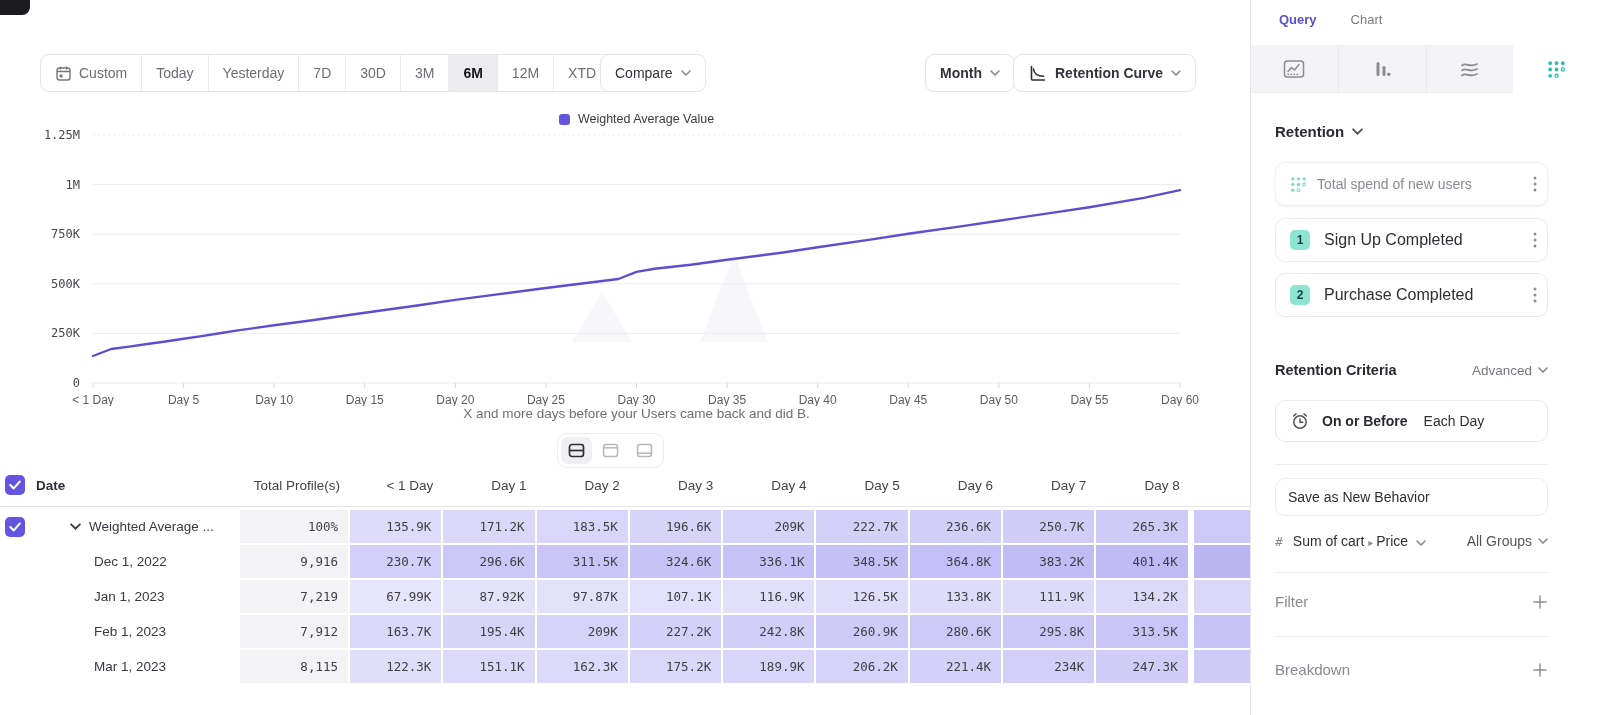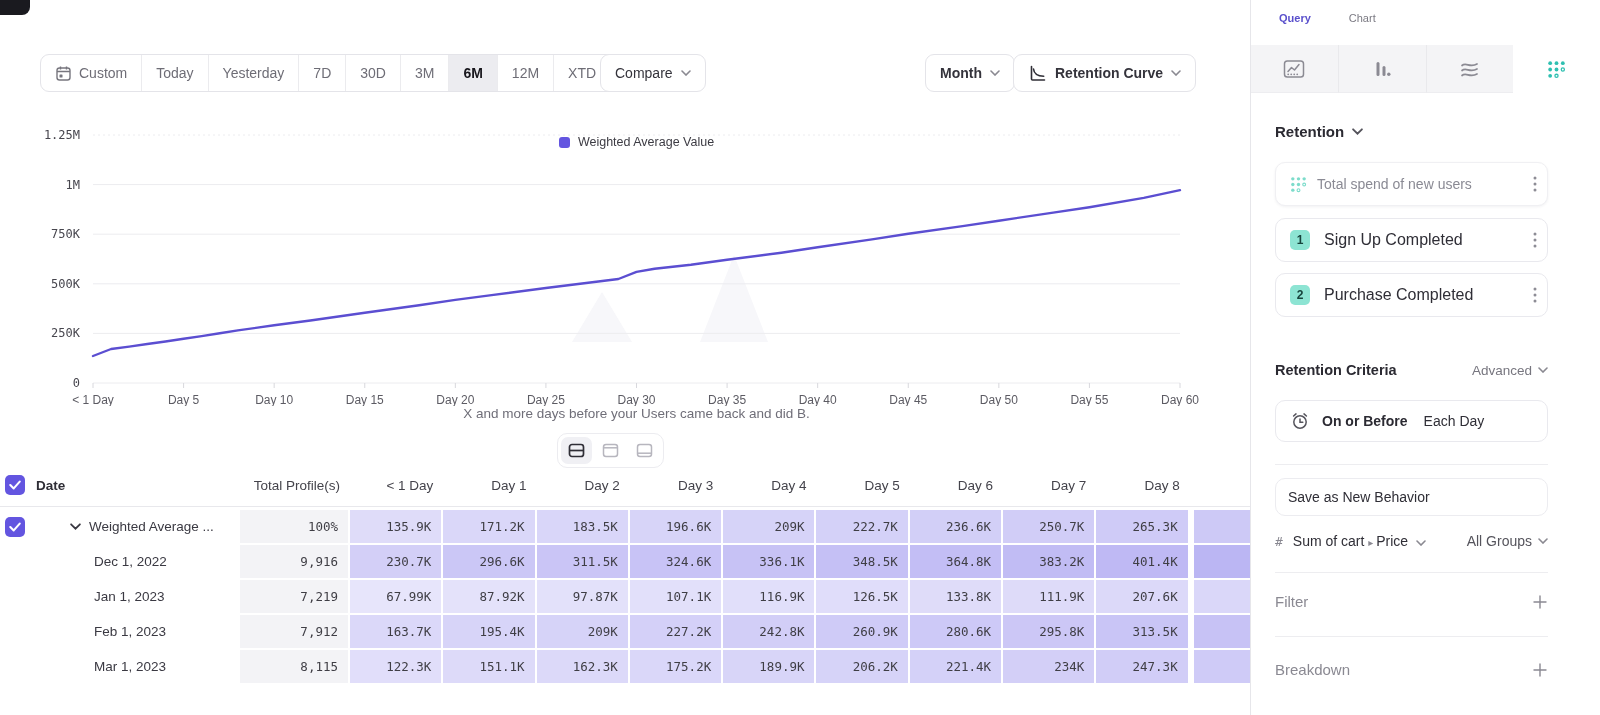--- a/index.html
+++ b/index.html
@@ -17,21 +17,21 @@
   .seg-item:last-child { border-right:none; }
   .seg-item.active { background:#ececf0; color:#17161c; font-weight:700; }
   .btn { position:absolute; top:54px; height:38px; border:1px solid #e4e4e9; border-radius:9px; background:#fff;
          display:flex; align-items:center; gap:8px; padding:0 14px; font-size:14px; color:#34333b; font-weight:500; white-space:nowrap; }
   .btn-compare { left:600px; }
   .btn-month  { left:925px; }
   .btn-charttype { left:1013px; }
 
   
   .legend { position:absolute; left:93px; top:112px; width:1087px; display:flex; justify-content:center; align-items:center; gap:8px;
-            font-size:12.5px; font-weight:500; color:#3c3b43;margin-top:23px; }
+            font-size:12.5px; font-weight:500; color:#3c3b43; }
   .swatch { width:11px; height:11px; border-radius:3px; background:#6355e0; display:inline-block; }
   .chart-svg { position:absolute; left:0; top:128px; width:1250px; height:278px; }
   .caption { position:absolute; left:93px; top:406px; width:1087px; text-align:center; font-size:13.5px; color:#6f6e78; }
 
   
   .toggles { position:absolute; left:557px; top:433px; display:flex; gap:3px; padding:3px;
              border:1px solid #ececf0; border-radius:10px; background:#fff; }
   .tog { width:31px; height:27px; border-radius:7px; display:flex; align-items:center; justify-content:center; }
   .tog.active { background:#f0f0f4; }
 
@@ -50,21 +50,21 @@
   .cell.sliver { margin-left:4px; }
   .checkbox { width:20px; height:20px; border-radius:5px; background:#6355e0; display:flex; align-items:center; justify-content:center; margin-left:5px; }
   .chk-col { display:flex; align-items:center; }
   .caret { margin-left:34px; display:flex; align-items:center; }
   .sub-indent { margin-left:58px; }
   .row1-label { margin-left:8px; }
 
   
   .panel { position:absolute; left:1250px; top:0; width:350px; height:715px; border-left:1px solid #e6e6ea; background:#fff; }
   .ptabs { display:flex; gap:34px; padding:12px 0 0 28px; height:45px; }
-  .ptab { font-size:11px; color:#7b7a83; display:flex; flex-direction:row; gap:4px; }
+  .ptab { font-size:13px; color:#7b7a83; display:flex; flex-direction:column; gap:20px; }
   .ptab.active { color:#5a50cc; font-weight:700; }
   .ptab .underline { height:3px; border-radius:2px; background:#5a50cc; width:100%; }
   .icon-tabs { display:flex; height:48px; }
   .itab { flex:1; display:flex; align-items:center; justify-content:center; background:#f4f4f6;
           border-right:1px solid #e9e9ec; border-bottom:1px solid #ededf0; }
   .itab.active { background:#fff; border-right:none; border-bottom:none; }
   .itab:nth-child(3){ border-right:none; }
   .pbody { padding:0 52px 0 24px; }
   .sec-head { margin-top:30px; display:flex; align-items:center; gap:8px; font-size:15px; font-weight:700; color:#2b2a32; }
   .card { border:1px solid #e9e9ee; border-radius:10px; background:#fff; display:flex; align-items:center; height:44px; padding:0 10px 0 14px; }
@@ -302,21 +302,21 @@
         </div>
         <div class="cell num total">7,219</div>
         <div class="cell num heat" style="background:rgba(97,84,228,0.152);">67.99K</div>
         <div class="cell num heat" style="background:rgba(97,84,228,0.167);">87.92K</div>
         <div class="cell num heat" style="background:rgba(97,84,228,0.175);">97.87K</div>
         <div class="cell num heat" style="background:rgba(97,84,228,0.182);">107.1K</div>
         <div class="cell num heat" style="background:rgba(97,84,228,0.190);">116.9K</div>
         <div class="cell num heat" style="background:rgba(97,84,228,0.197);">126.5K</div>
         <div class="cell num heat" style="background:rgba(97,84,228,0.203);">133.8K</div>
         <div class="cell num heat" style="background:rgba(97,84,228,0.212);">111.9K</div>
-        <div class="cell num heat" style="background:rgba(97,84,228,0.222);">207.6K</div>
+        <div class="cell num heat" style="background:rgba(97,84,228,0.222);">134.2K</div>
         <div class="cell sliver" style="background:rgba(97,84,228,0.230);"></div>
       </div>
       <div class="trow body-row">
         <div class="cell chk-col"></div>
         <div class="cell lbl">
           <span class="sub-indent">Feb 1, 2023</span>
         </div>
         <div class="cell num total">7,912</div>
         <div class="cell num heat" style="background:rgba(97,84,228,0.226);">163.7K</div>
         <div class="cell num heat" style="background:rgba(97,84,228,0.250);">195.4K</div>

